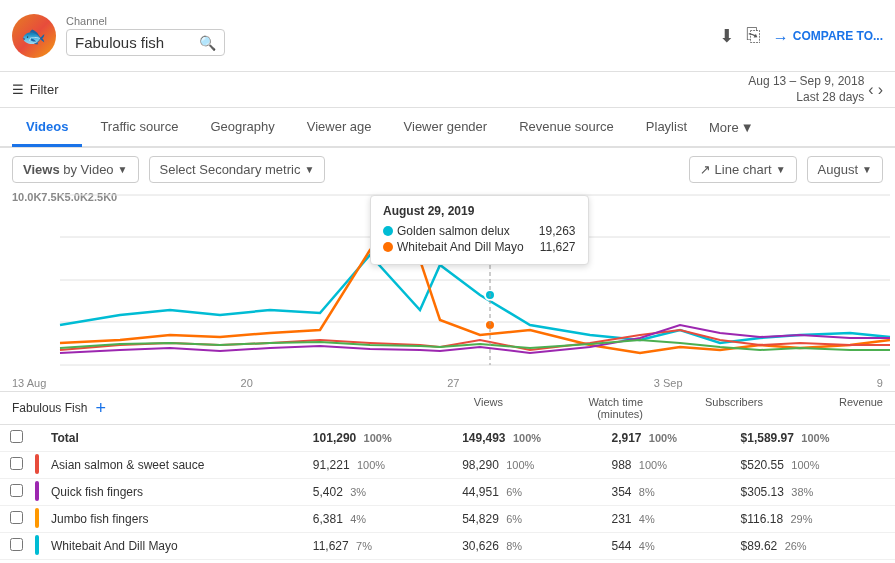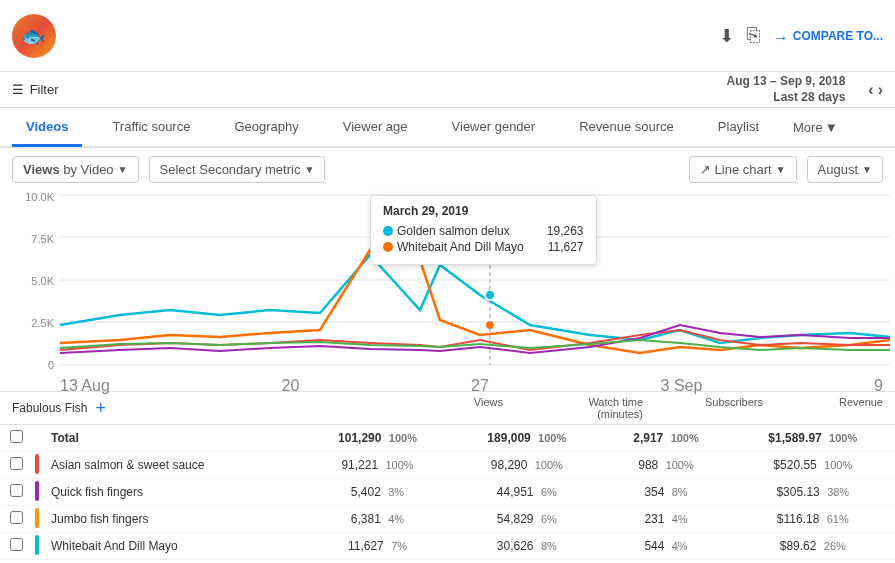--- a/index.html
+++ b/index.html
@@ -15,66 +15,73 @@
     .search-icon { color: #777; font-size: 14px; margin-left: 4px; cursor: pointer; }
     .header-spacer { flex: 1; }
     .header-right { display: flex; align-items: center; gap: 12px; }
     .header-icon { cursor: pointer; color: #555; font-size: 18px; }
     .compare-btn { color: #1a73e8; font-size: 12px; font-weight: 600; cursor: pointer; display: flex; align-items: center; gap: 4px; }
     .arrow-right { font-size: 16px; }
 
     
     .filter-bar { display: flex; align-items: center; padding: 6px 12px; border-bottom: 1px solid #e0e0e0; height: 36px; justify-content: space-between; }
     .filter-left { display: flex; align-items: center; gap: 6px; cursor: pointer; color: #333; font-size: 13px; }
-    .filter-right { font-size: 12px; color: #555; text-align: right; display: flex; align-items: center; gap: 23px; font-weight: bold; }
+    .filter-right { font-size: 12px; color: #555; text-align: right; display: flex; align-items: center; gap: 4px; }
     .date-range { display: flex; flex-direction: column; align-items: flex-end; line-height: 1.3; }
     .date-nav { display: flex; align-items: center; gap: 4px; }
     .nav-arrow { cursor: pointer; font-size: 16px; color: #555; }
 
     
-    .tabs { display: flex; align-items: center; border-bottom: 2px solid #e0e0e0; padding: 0 12px; height: 40px; gap: 16px; }
+    .tabs { display: flex; align-items: center; border-bottom: 2px solid #e0e0e0; padding: 0 12px; height: 40px; gap: 4px; }
     .tab { padding: 10px 14px; font-size: 13px; color: #555; cursor: pointer; border-bottom: 3px solid transparent; margin-bottom: -2px; white-space: nowrap; }
     .tab.active { color: #1a73e8; border-bottom: 3px solid #1a73e8; font-weight: 600; }
     .more-btn { display: flex; align-items: flex-end; gap: 2px; cursor: pointer; color: #555; font-size: 13px; margin-left: 4px; }
 
     
     .chart-controls { display: flex; align-items: flex-start; padding: 8px 12px; gap: 10px; }
     .dropdown-select { display: flex; align-items: center; border: 1px solid #ccc; border-radius: 4px; padding: 5px 10px; font-size: 13px; cursor: pointer; gap: 4px; background: #fff; }
     .dropdown-select span { color: #555; }
     .dropdown-arrow { font-size: 10px; color: #777; }
     .chart-controls-right { margin-left: auto; display: flex; align-items: center; gap: 10px; }
 
     
     .chart-area { padding: 4px 12px 0; height: 200px; position: relative; }
-    .y-axis-labels { position: absolute; left: 12px; top: 0; bottom: 20px; display: flex; flex-direction: column; justify-content: space-between; font-size: 11px; color: #888; width: 42px; text-align: right; }
+    .y-axis-labels { position: absolute; left: 12px; top: 0; bottom: 20px; display: flex; flex-direction: row; justify-content: space-between; font-size: 11px; color: #888; width: 42px; text-align: right; font-weight: bold; }
     .chart-svg-container { margin-left: 48px; position: relative; height: 180px; }
-    .x-axis { display: flex; justify-content: space-between; font-size: 16px; color: #888; margin-left: 48px; padding-top: 2px; }
+    .x-axis { display: flex; justify-content: space-between; font-size: 11px; color: #888; padding-top: 2px; }
 
     
     .tooltip { position: absolute; background: #fff; border: 1px solid #ddd; box-shadow: 0 2px 6px rgba(0,0,0,0.15); padding: 8px 12px; border-radius: 4px; font-size: 12px; z-index: 10; top: 10px; left: 370px; }
     .tooltip-date { font-weight: 600; margin-bottom: 6px; }
-    .tooltip-row { display: flex; align-items: center; justify-content: space-between; gap: 24px; margin-bottom: 2px; }
+    .tooltip-row { display: flex; align-items: center; justify-content: space-between; gap: 16px; margin-bottom: 2px; }
     .tooltip-dot { width: 10px; height: 10px; border-radius: 50%; display: inline-block; margin-right: 4px; }
     .tooltip-label { display: flex; align-items: center; }
     .tooltip-val { font-weight: 500; }
 
     
     .table-section { border-top: 1px solid #e0e0e0; }
 
     table { width: 100%; border-collapse: collapse; font-size: 12px; }
-    table td { padding: 5px 10px; border-bottom: 1px solid #f0f0f0; text-align: center; color: #333; }
+    table td { padding: 5px 10px; border-bottom: 1px solid #f0f0f0; text-align: left; color: #333; }
     table td.left { text-align: left; }
     table tr.total-row td { font-weight: 700; }
     .pct { color: #777; margin-left: 4px; font-size: 11px; }
   </style>
 </head>
 <body>
 
 <div class="header">
   <div class="channel-logo">🐟</div>
+  <div class="channel-info">
+    <span class="channel-label">Channel</span>
+    <div class="channel-search">
+      <input type="text" value="Fabulous fish" style="">
+      <span class="search-icon">🔍</span>
+    </div>
+  </div>
   <div class="header-spacer"></div>
   <div class="header-right">
     <span class="header-icon">⬇</span>
     <span class="header-icon">⎘</span>
     <span class="compare-btn">
       <span class="arrow-right">→</span>
       <span>COMPARE TO...</span>
     </span>
   </div>
 </div>
@@ -136,21 +143,21 @@
   <div class="y-axis-labels">
     <span>10.0K</span>
     <span>7.5K</span>
     <span>5.0K</span>
     <span>2.5K</span>
     <span>0</span>
   </div>
   <div class="chart-svg-container">
     
     <div class="tooltip" style="position:absolute; top:0; left:310px;">
-      <div class="tooltip-date">March 29, 2019</div>
+      <div class="tooltip-date">August 29, 2019</div>
       <div class="tooltip-row">
         <span class="tooltip-label">
           <span class="tooltip-dot" style="background:#00bcd4;"></span>
           <span>Golden salmon delux</span>
         </span>
         <span class="tooltip-val">19,263</span>
       </div>
       <div class="tooltip-row">
         <span class="tooltip-label">
           <span class="tooltip-dot" style="background:#ff6f00;"></span>
@@ -207,21 +214,21 @@
   <table>
     <tbody>
 
       <tr class="total-row">
         <td style="width:30px; text-align:center;">
           <input type="checkbox" style="">
         </td>
         <td style="width:6px; padding:0 2px;"></td>
         <td class="left"><b>Total</b></td>
         <td><b>101,290</b> <span class="pct">100%</span></td>
-        <td><b>189,009</b> <span class="pct">100%</span></td>
+        <td><b>149,493</b> <span class="pct">100%</span></td>
         <td><b>2,917</b> <span class="pct">100%</span></td>
         <td><b>$1,589.97</b> <span class="pct">100%</span></td>
       </tr>
 
       <tr>
         <td style="width:30px; text-align:center;">
           <input type="checkbox" style="">
         </td>
         <td style="width:6px; padding:0 2px;">
           <span style="display:inline-block; width:4px; height:20px; background:#e74c3c; border-radius:2px;"></span>
@@ -251,21 +258,21 @@
         <td style="width:30px; text-align:center;">
           <input type="checkbox" style="">
         </td>
         <td style="width:6px; padding:0 2px;">
           <span style="display:inline-block; width:4px; height:20px; background:#ff9800; border-radius:2px;"></span>
         </td>
         <td class="left">Jumbo fish fingers</td>
         <td>6,381 <span class="pct">4%</span></td>
         <td>54,829 <span class="pct">6%</span></td>
         <td>231 <span class="pct">4%</span></td>
-        <td>$116.18 <span class="pct">61%</span></td>
+        <td>$116.18 <span class="pct">29%</span></td>
       </tr>
 
       <tr>
         <td style="width:30px; text-align:center;">
           <input type="checkbox" style="">
         </td>
         <td style="width:6px; padding:0 2px;">
           <span style="display:inline-block; width:4px; height:20px; background:#00bcd4; border-radius:2px;"></span>
         </td>
         <td class="left">Whitebait And Dill Mayo</td>

